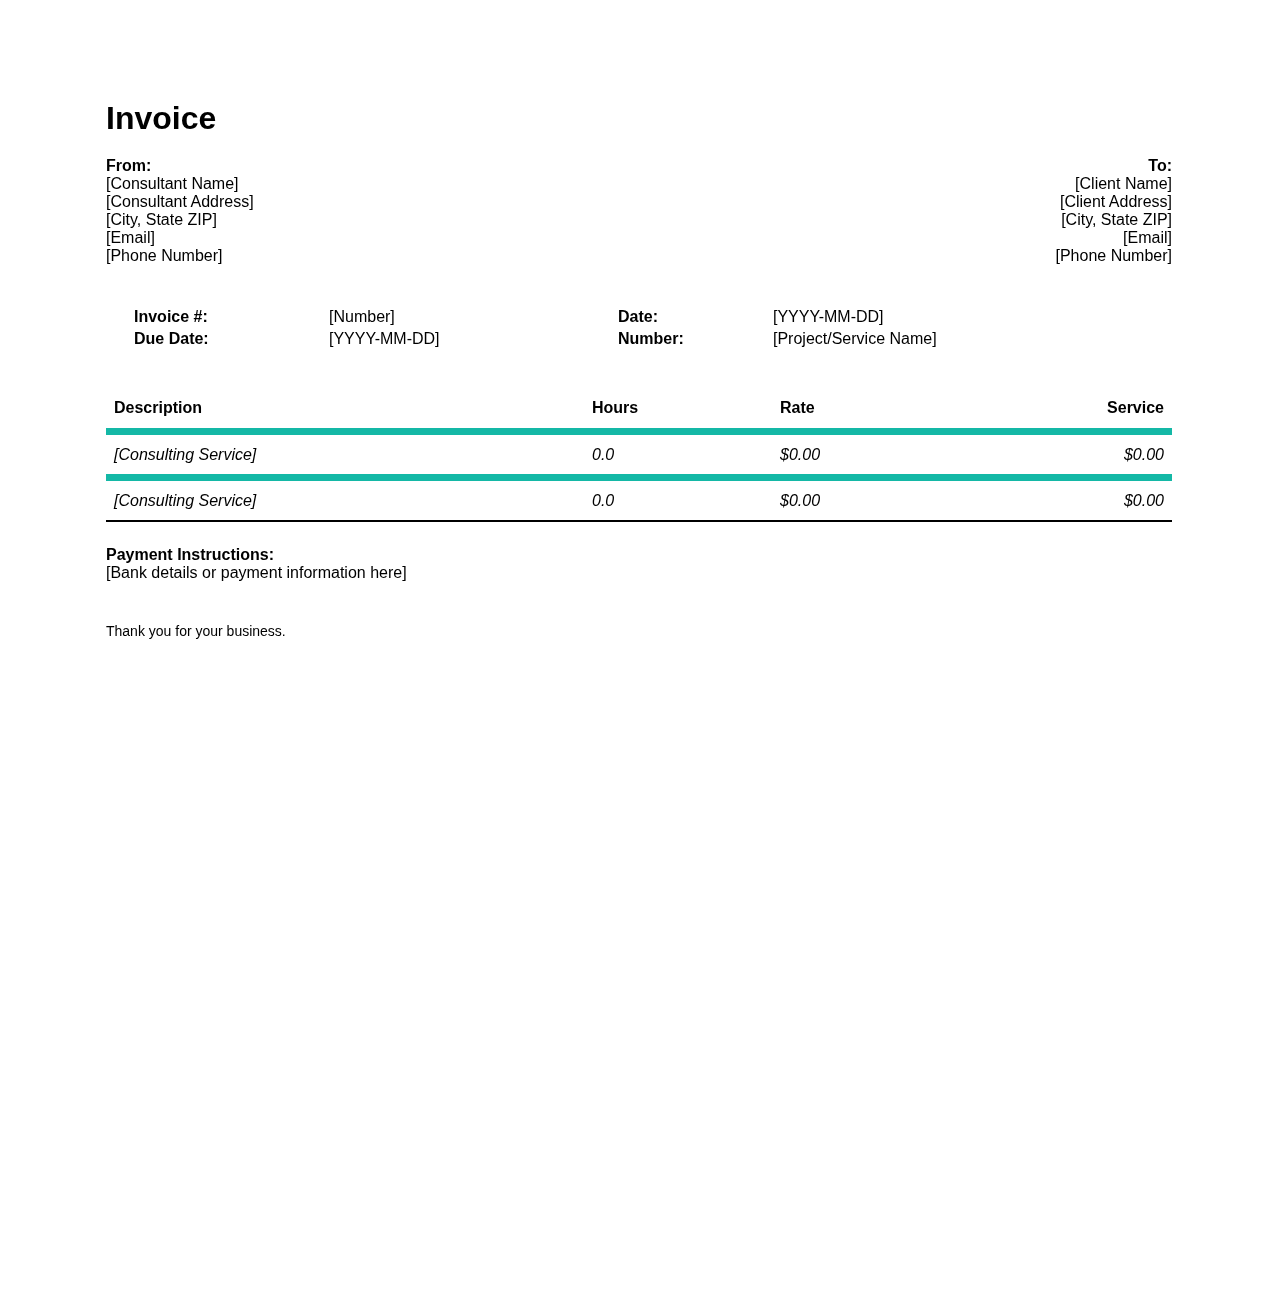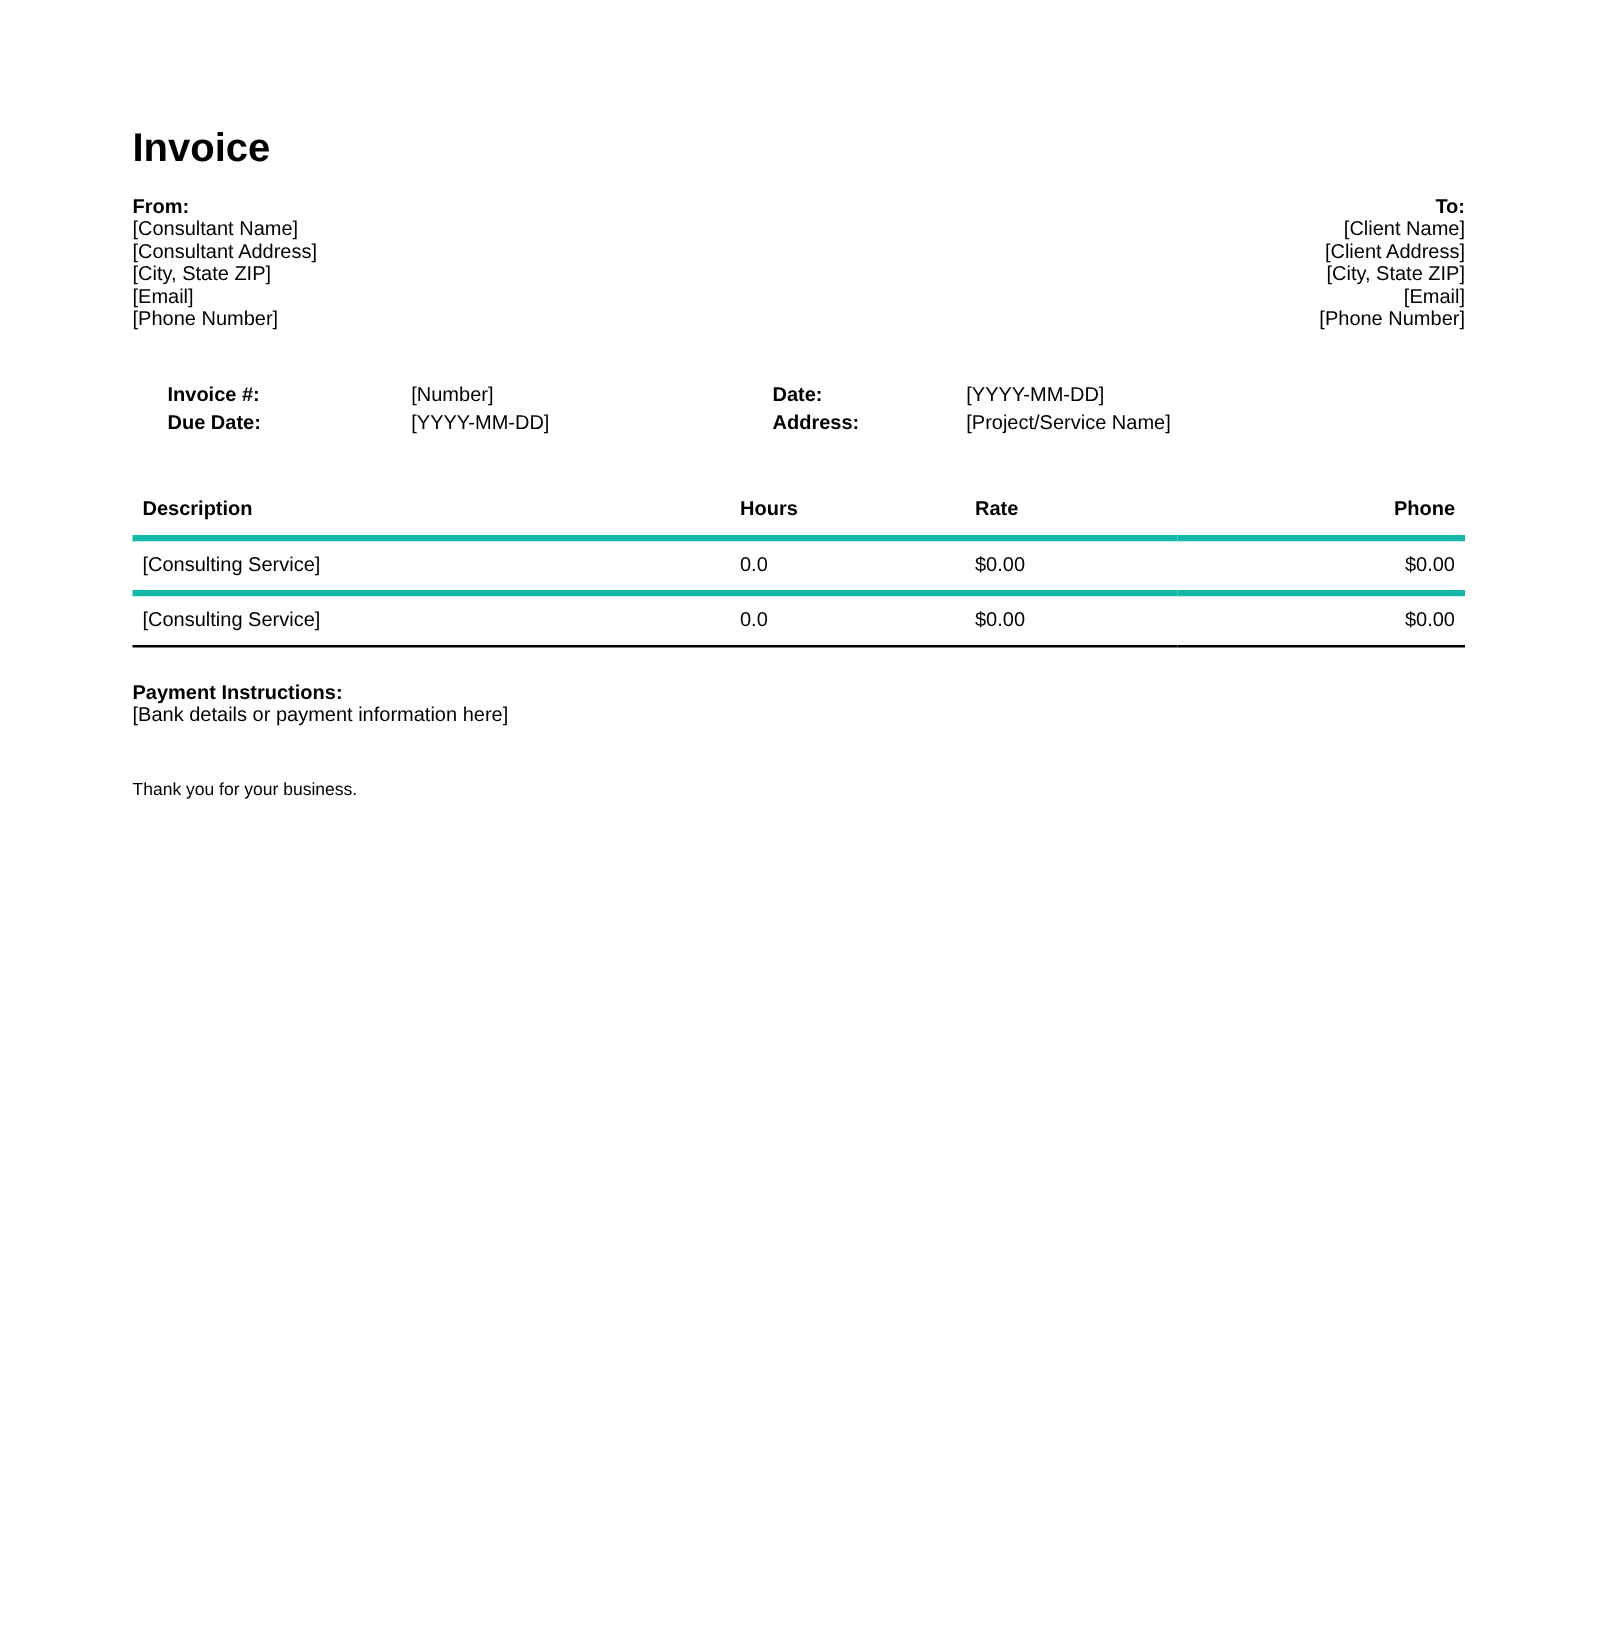--- a/index.html
+++ b/index.html
@@ -10,21 +10,21 @@
   .party { line-height:18px; font-size:16px; }
   .party.right { text-align:right; }
   .party .lbl { font-weight:bold; }
   .meta { position:absolute; top:306px; left:0; width:1066px; }
   .meta-row { position:relative; height:22px; line-height:22px; }
   .meta-row span { position:absolute; top:0;margin-left:28px; }
   .b { font-weight:bold; }
   table { position:absolute; top:388px; left:0; width:1066px; border-collapse:collapse; }
   th, td { padding:0 8px; height:39px; text-align:left; font-size:16px; }
   th { font-weight:bold; height:40px; }
-  tr.item td { border-top:5px solid #14b8a6; }
+  tr.item td { border-top:7px solid #14b8a6;font-style:italic; }
   tr.last td { border-bottom:2px solid #000; }
   tr.total td { border-bottom:1px solid #ccc; font-weight:bold; height:38px; }
   .r { text-align:right; }
   .payment { position:absolute; top:546px; left:0; line-height:18px; }
   .thanks { position:absolute; top:623px; left:0; font-size:14px; }
 </style>
 </head>
 <body>
 
 <div class="page">
@@ -52,38 +52,38 @@
   <div class="meta">
     <div class="meta-row">
       <span class="b" style="left:0">Invoice #:</span>
       <span style="left:195px">[Number]</span>
       <span class="b" style="left:484px">Date:</span>
       <span style="left:639px">[YYYY-MM-DD]</span>
     </div>
     <div class="meta-row">
       <span class="b" style="left:0">Due Date:</span>
       <span style="left:195px">[YYYY-MM-DD]</span>
-      <span class="b" style="left:484px">Address:</span>
+      <span class="b" style="left:484px">Number:</span>
       <span style="left:639px">[Project/Service Name]</span>
     </div>
   </div>
 
   <table>
     <colgroup>
         <col style="width:478px">
         <col style="width:188px">
         <col style="width:170px">
         <col style="width:230px">
       </colgroup>
     <thead>
       <tr>
         <th>Description</th>
         <th>Hours</th>
         <th>Rate</th>
-        <th class="r">Phone</th>
+        <th class="r">Service</th>
       </tr>
     </thead>
     <tbody>
       <tr class="item">
         <td>[Consulting Service]</td>
         <td>0.0</td>
         <td>$0.00</td>
         <td class="r">$0.00</td>
       </tr>
       <tr class="item last">

